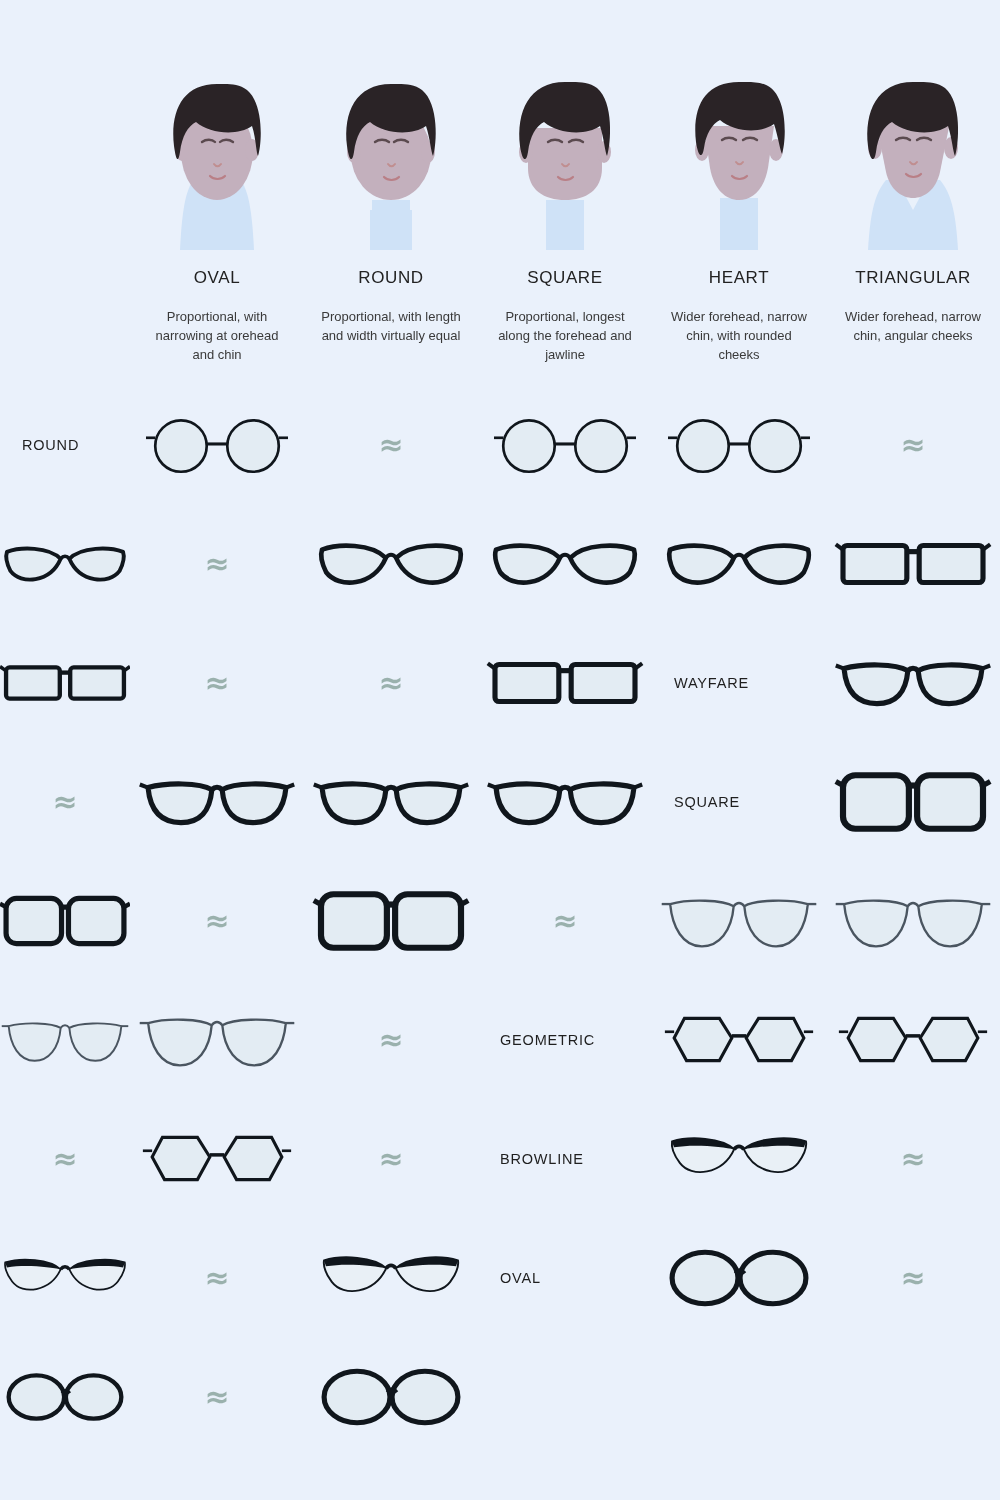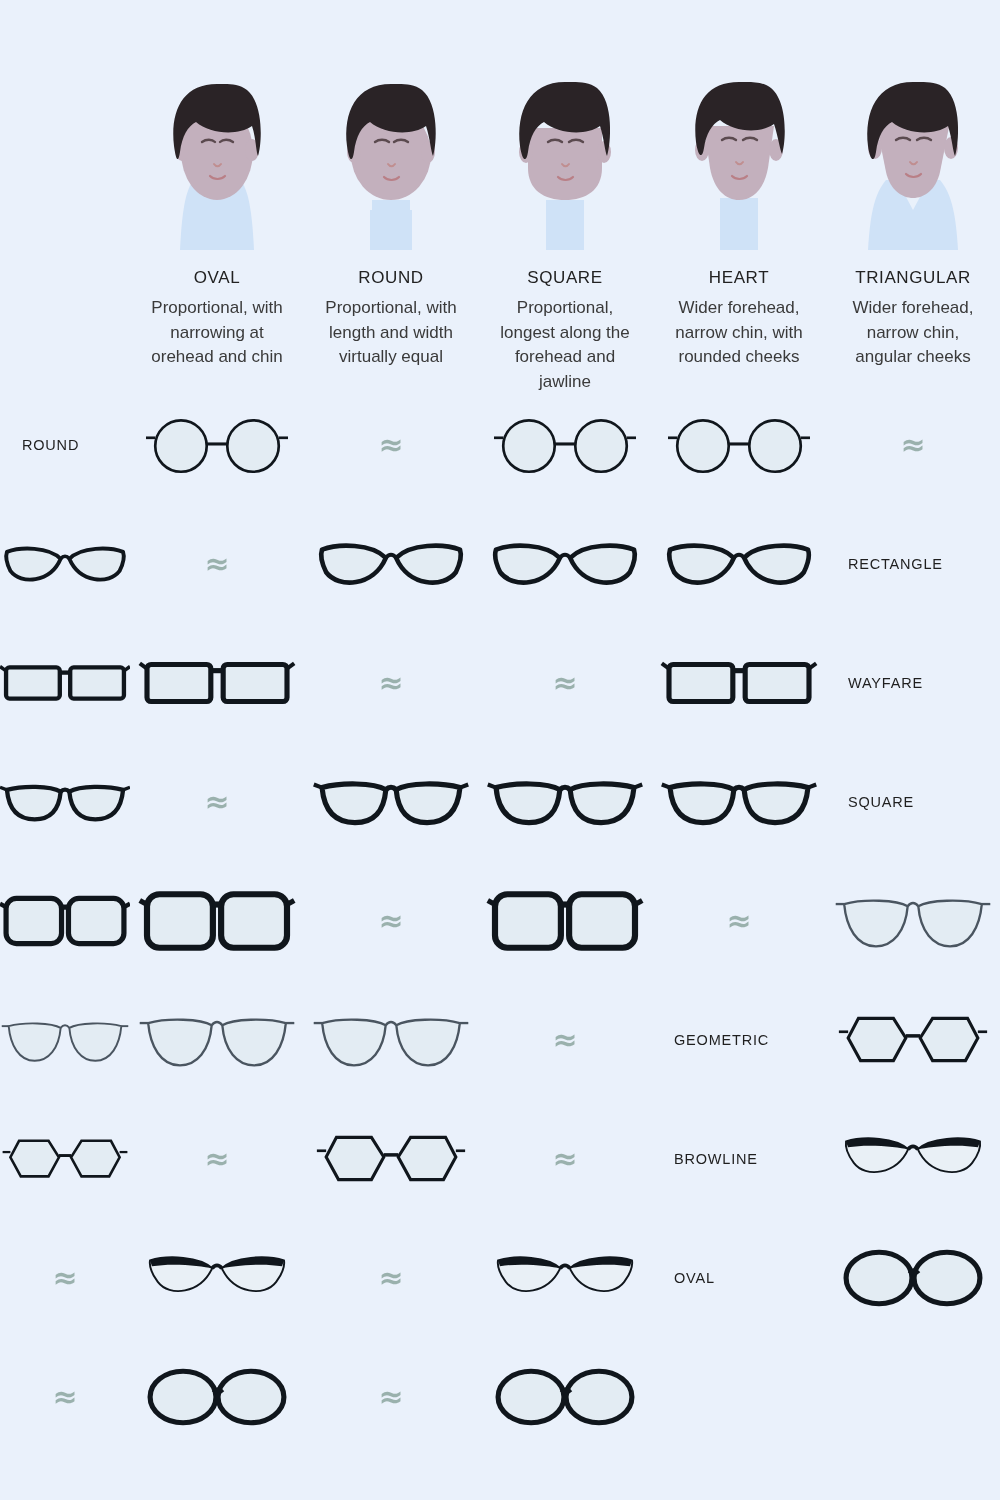--- a/index.html
+++ b/index.html
@@ -39,23 +39,23 @@
     margin: 0 auto;
     position: relative;
   }
   .face-title {
     font-size: 17px;
     letter-spacing: 0.6px;
     margin-top: 18px;
     color: #222;
   }
   .face-desc {
-    font-size: 17px;
+    font-size: 13px;
     line-height: 1.45;
-    margin-top: 8px;
+    margin-top: 20px;
     color: #3a3a3a;
     padding: 0 14px;
   }
 
   
   .grid {
     position: absolute;
     top: 385px;
     left: 0;
     width: 1000px;
@@ -229,21 +229,20 @@
       <div class="cell">
         <svg width="160" height="70" viewBox="0 0 150 68">
           <use href="#shape-cateye"></use>
         </svg>
       </div>
       <div class="cell">
         <svg width="160" height="70" viewBox="0 0 150 68">
           <use href="#shape-cateye"></use>
         </svg>
       </div>
-      <div class="row-label">RECTANGLE</div>
       <div class="cell">
         <svg width="160" height="70" viewBox="0 0 150 68">
           <use href="#shape-rectangle"></use>
         </svg>
       </div>
       <div class="cell">
         <svg width="160" height="70" viewBox="0 0 150 68">
           <use href="#shape-rectangle"></use>
         </svg>
       </div>

